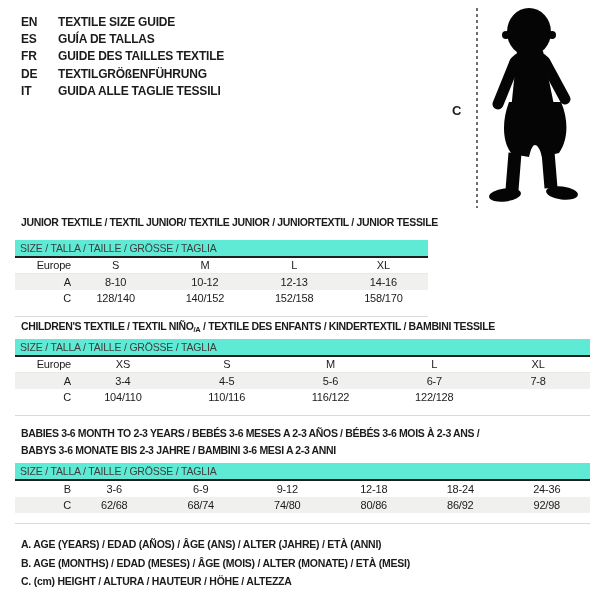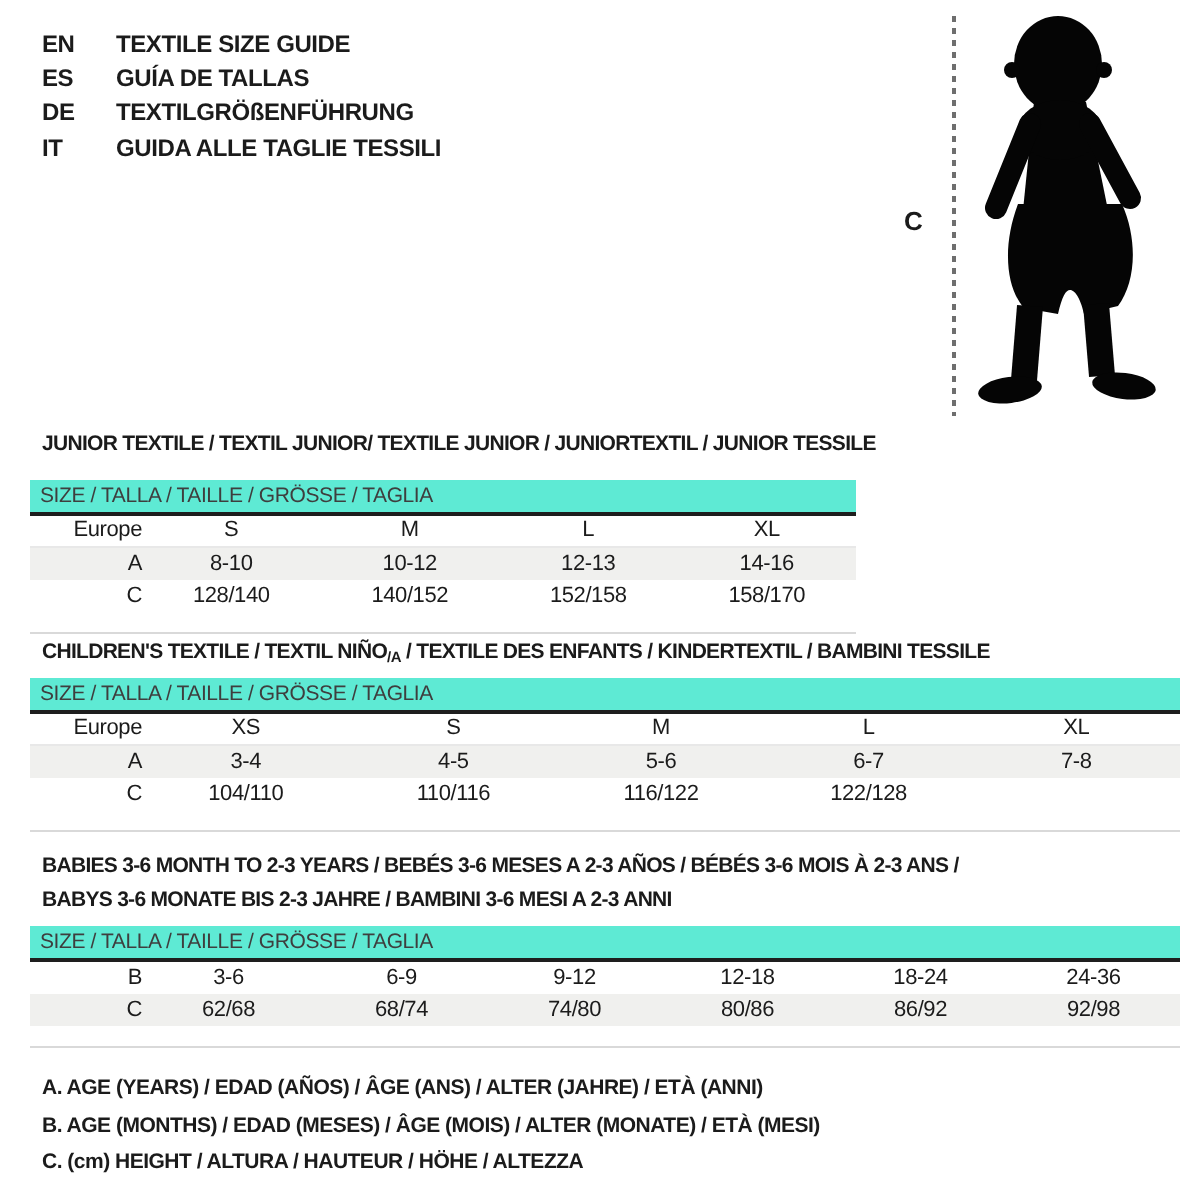--- a/index.html
+++ b/index.html
@@ -50,20 +50,24 @@
 <div class="canvas">
 
   <div class="lang">
     <div class="lang-row">
       <span>EN</span>
       <span>TEXTILE SIZE GUIDE</span>
     </div>
     <div class="lang-row">
       <span>ES</span>
       <span>GUÍA DE TALLAS</span>
+    </div>
+    <div class="lang-row">
+      <span>FR</span>
+      <span>GUIDE DES TAILLES TEXTILE</span>
     </div>
     <div class="lang-row">
       <span>DE</span>
       <span>TEXTILGRÖßENFÜHRUNG</span>
     </div>
     <div class="lang-row">
       <span>IT</span>
       <span>GUIDA ALLE TAGLIE TESSILI</span>
     </div>
   </div>

